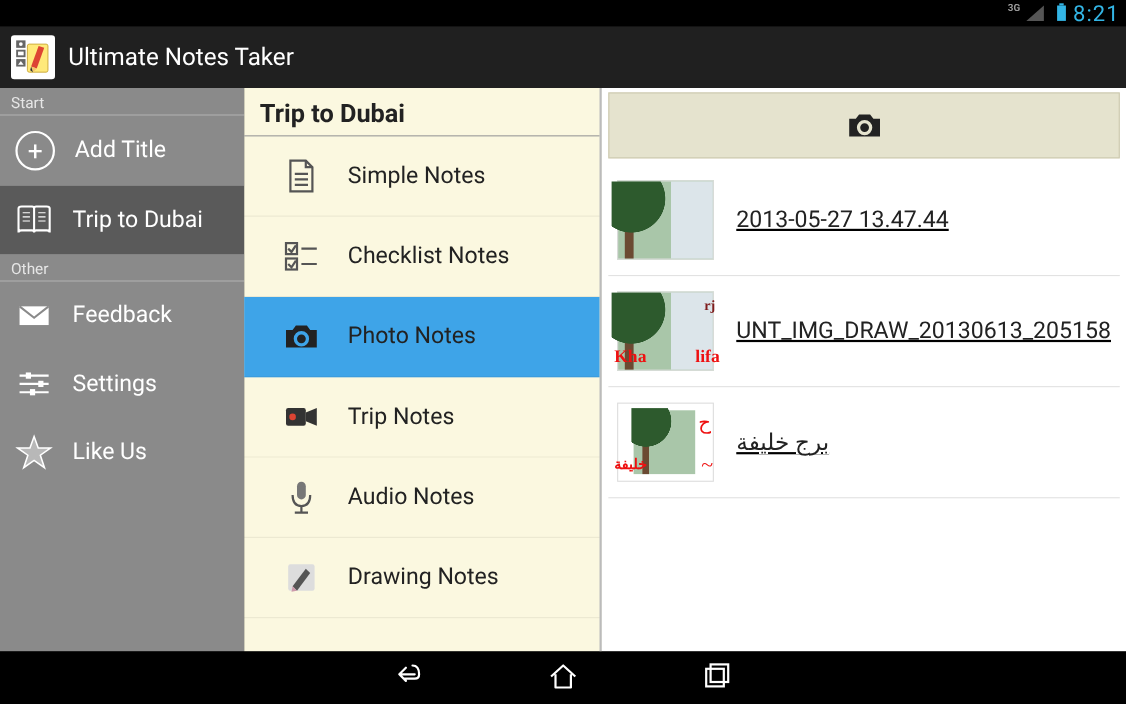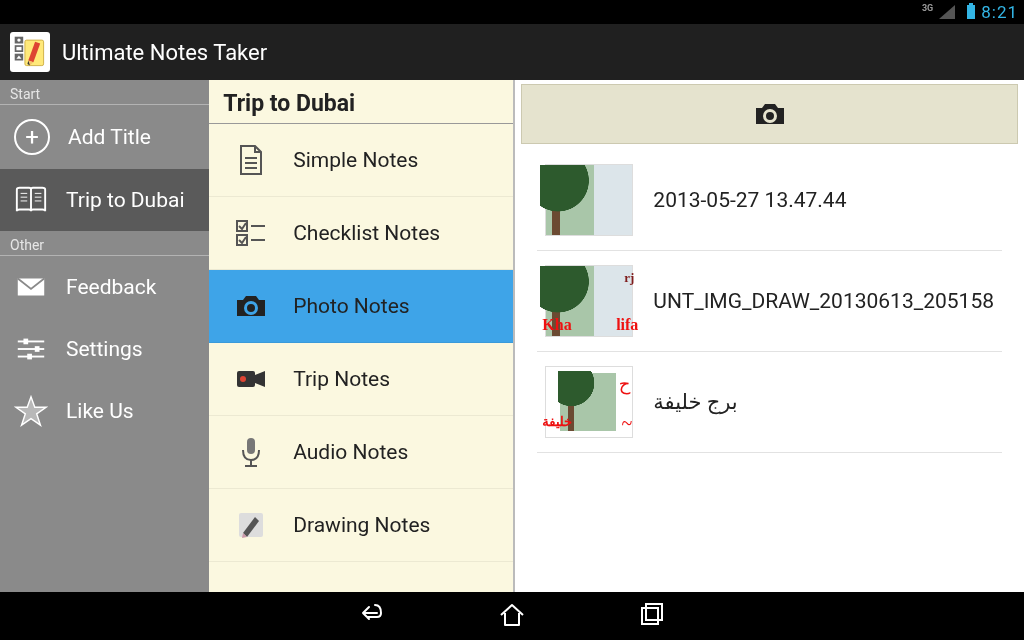--- a/index.html
+++ b/index.html
@@ -1,19 +1,19 @@
 <!DOCTYPE html>
 <html><head>
 <meta charset="utf-8">
 <style>
   * { box-sizing: border-box; margin: 0; padding: 0; }
   html, body { width: 1024px; height: 640px; overflow: hidden; font-family: Roboto, "Helvetica Neue", Arial, sans-serif; background:#000; }
   
   .status-bar { height: 24px; background:#000; color:#8d8d8d; display:flex; align-items:center; justify-content:flex-end; padding:0 6px; font-size:14px; gap:6px;}
-  .status-bar .clock { color:#33b5e5; font-size:17px; letter-spacing:1px;}
+  .status-bar .clock { color:#33b5e5; font-size:20px; letter-spacing:1px;}
   .sig-3g { font-size:9px; font-weight:bold; color:#999; line-height:8px; position:relative; top:-4px;}
   .sig-bars { display:inline-block; position:relative; width:16px; height:14px; }
   .sig-bars::before{content:"";position:absolute;bottom:0;left:0;width:0;height:0;border-left:16px solid transparent;border-bottom:14px solid #555;}
   .batt { display:inline-block; width:8px; height:14px; background:#33b5e5; position:relative;}
   .batt::before{content:"";position:absolute;top:-2px;left:2px;width:4px;height:2px;background:#33b5e5;}
   
   .action-bar { height: 56px; background:#202020; display:flex; align-items:center; padding:0 10px; gap:12px;}
   .app-icon { width:40px; height:40px; background:#fff; border-radius:3px; display:flex; align-items:center; justify-content:center; position:relative; }
   .app-icon svg{width:34px;height:34px;}
   .app-title { color:#fff; font-size:22px; font-weight:400;}
@@ -22,28 +22,28 @@
   
   .sidebar { width:260px; background:#8a8a8a; color:#fff; display:flex; flex-direction:column;}
   .side-section-label { font-size:14px; color:#e6e6e6; padding:6px 10px 2px 10px; border-bottom:1px solid rgba(255,255,255,0.35);}
   .side-item { display:flex; align-items:center; gap:18px; padding:14px 14px; font-size:21px; cursor:pointer;}
   .side-item.selected { background:#5a5a5a; }
   .side-item svg { width:34px; height:34px; flex:0 0 34px;}
   .plus-circle{width:36px;height:36px;border:2px solid #fff;border-radius:50%;display:flex;align-items:center;justify-content:center;font-size:24px;line-height:1;}
   
   .note-types { width:380px; background:#fbf8e0; border-right:2px solid #bbb; display:flex; flex-direction:column;}
   .note-types-header { font-size:23px; font-weight:bold; color:#222; padding:10px 14px 6px 14px; border-bottom:1px solid #999;}
-  .nt-item { display:flex; align-items:center; gap:24px; padding:18px 24px; font-size:21px; color:#222; border-bottom:1px solid rgba(0,0,0,0.06); cursor:pointer;}
+  .nt-item { display:flex; align-items:center; gap:24px; padding:18px 34px; font-size:21px; color:#222; border-bottom:1px solid rgba(0,0,0,0.06); cursor:pointer;}
   .nt-item.selected { background:#3ea4e8; }
   .nt-item svg{width:36px;height:36px;flex:0 0 36px;}
   
   .right-pane { flex:1; background:#fff; display:flex; flex-direction:column;}
   .camera-bar { height:60px; background:#e5e3ce; border:1px solid #ccc9b0; margin:4px 6px 0 6px; display:flex; align-items:center; justify-content:center; cursor:pointer;}
   .camera-bar svg{width:36px;height:36px;}
-  .photo-list{padding:6px 22px;}
+  .photo-list{padding:6px 6px;text-decoration:underline;}
   .photo-item{display:flex; align-items:center; gap:20px; padding:14px 8px; border-bottom:1px solid #e2e2e2; cursor:pointer;}
   .thumb{width:88px;height:72px;background:#a9c6a9;position:relative;flex:0 0 88px;border:1px solid #ddd;}
   .thumb.tree::before{content:"";position:absolute;left:6px;bottom:0;width:8px;height:50px;background:#6b4a32;}
   .thumb.tree::after{content:"";position:absolute;left:-6px;top:0px;width:60px;height:52px;background:radial-gradient(circle at 30% 30%,#2d5a2d 0 55%,transparent 56%);}
   .thumb .sky{position:absolute;right:0;top:0;width:38px;height:100%;background:#dce5ea;}
   .thumb .redtxt1{position:absolute;left:-2px;top:4px;color:#e11;font-family:cursive;font-size:16px;font-weight:bold;}
   .thumb .redtxt2{position:absolute;right:-2px;top:4px;color:#7f1d1d;font-family:cursive;font-size:13px;font-weight:bold;}
   .thumb .redtxt3{position:absolute;left:-4px;bottom:2px;color:#e11;font-family:cursive;font-size:16px;font-weight:bold;}
   .thumb .redtxt4{position:absolute;right:-6px;bottom:2px;color:#e11;font-family:cursive;font-size:16px;font-weight:bold;}
   .thumb.white{background:#fff;}

